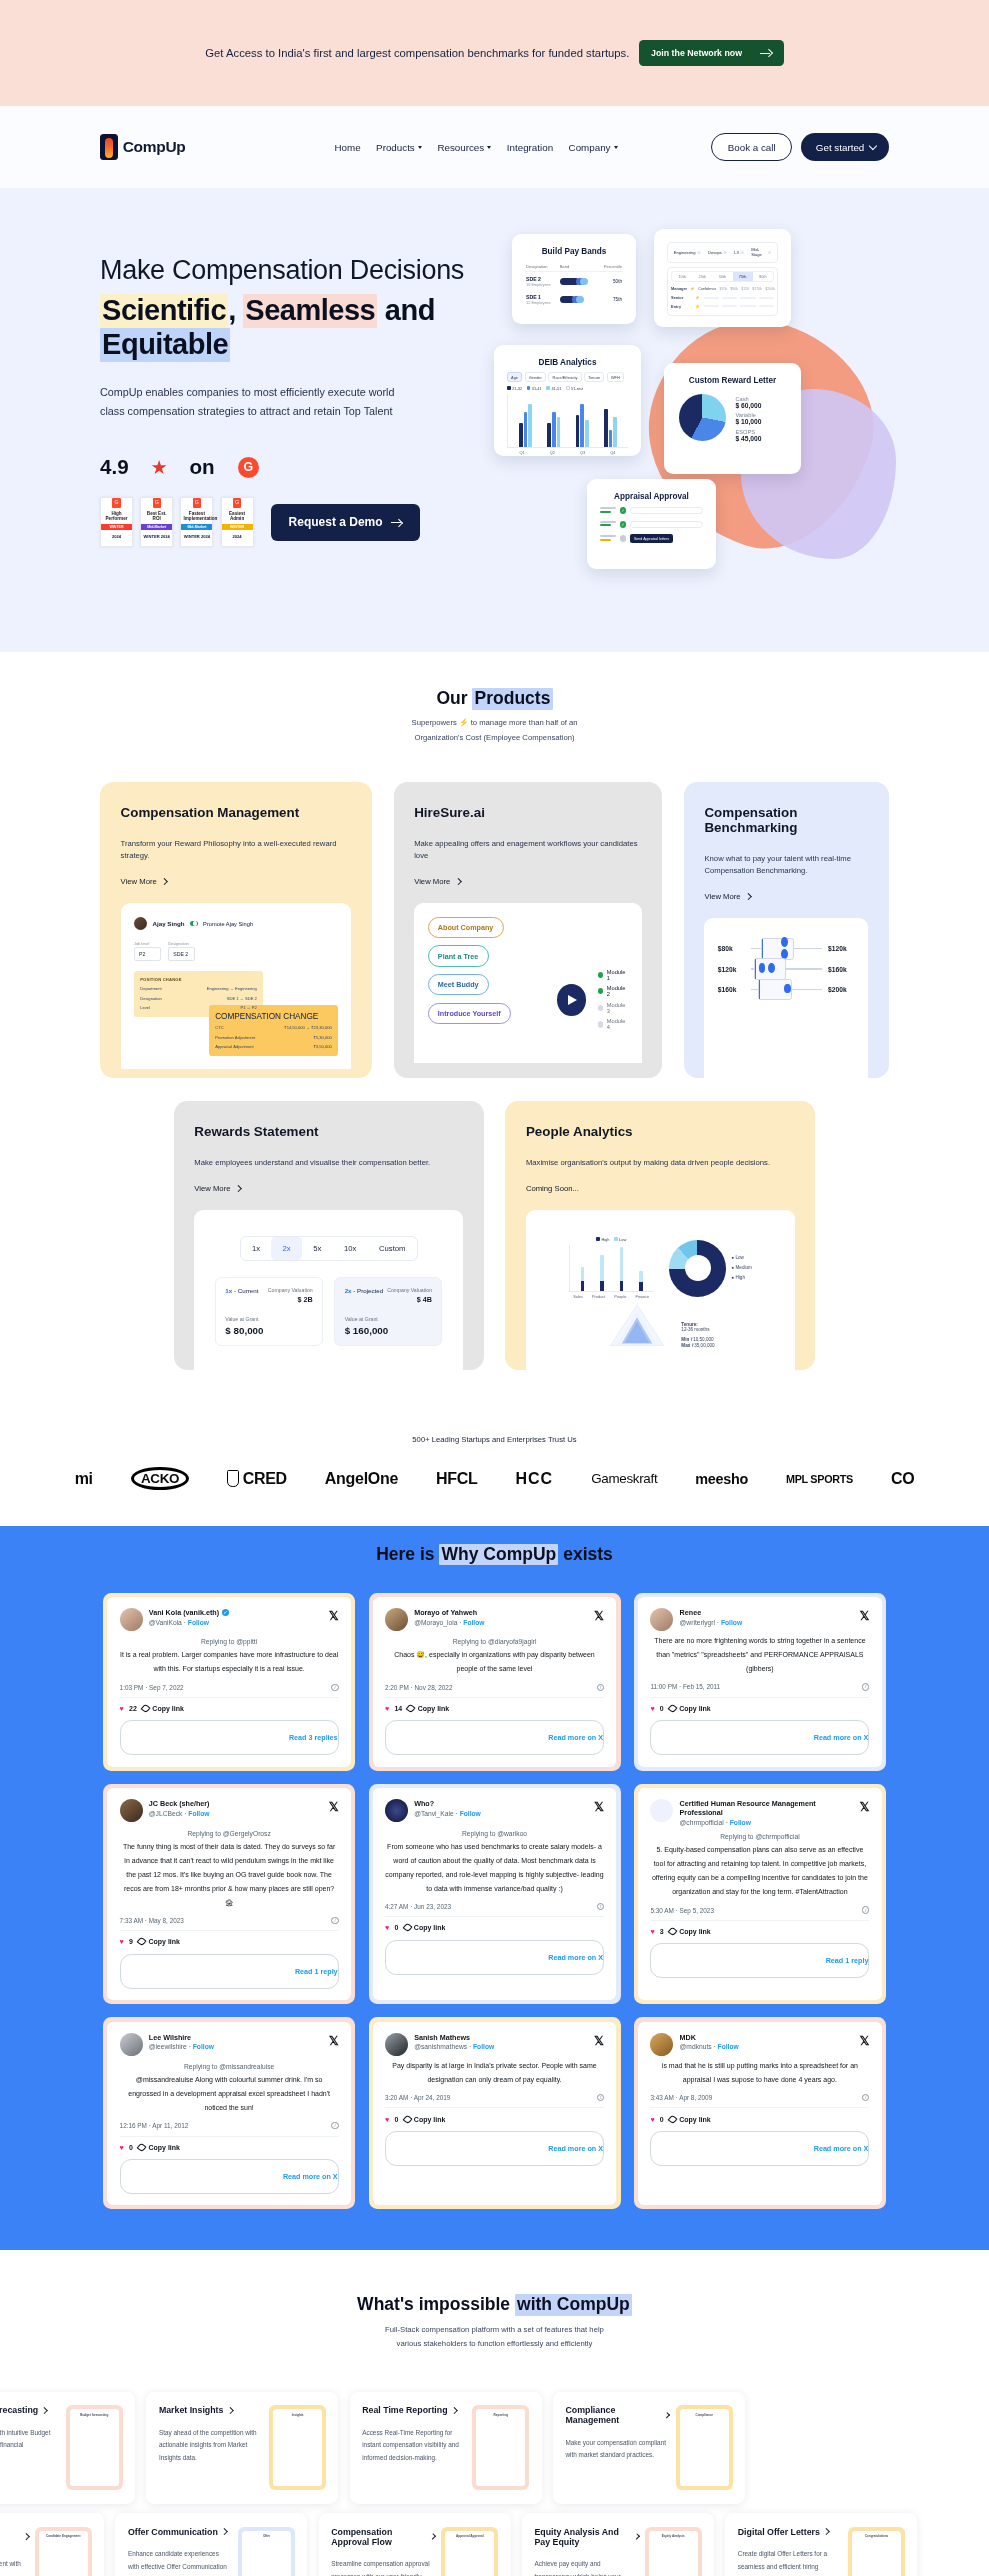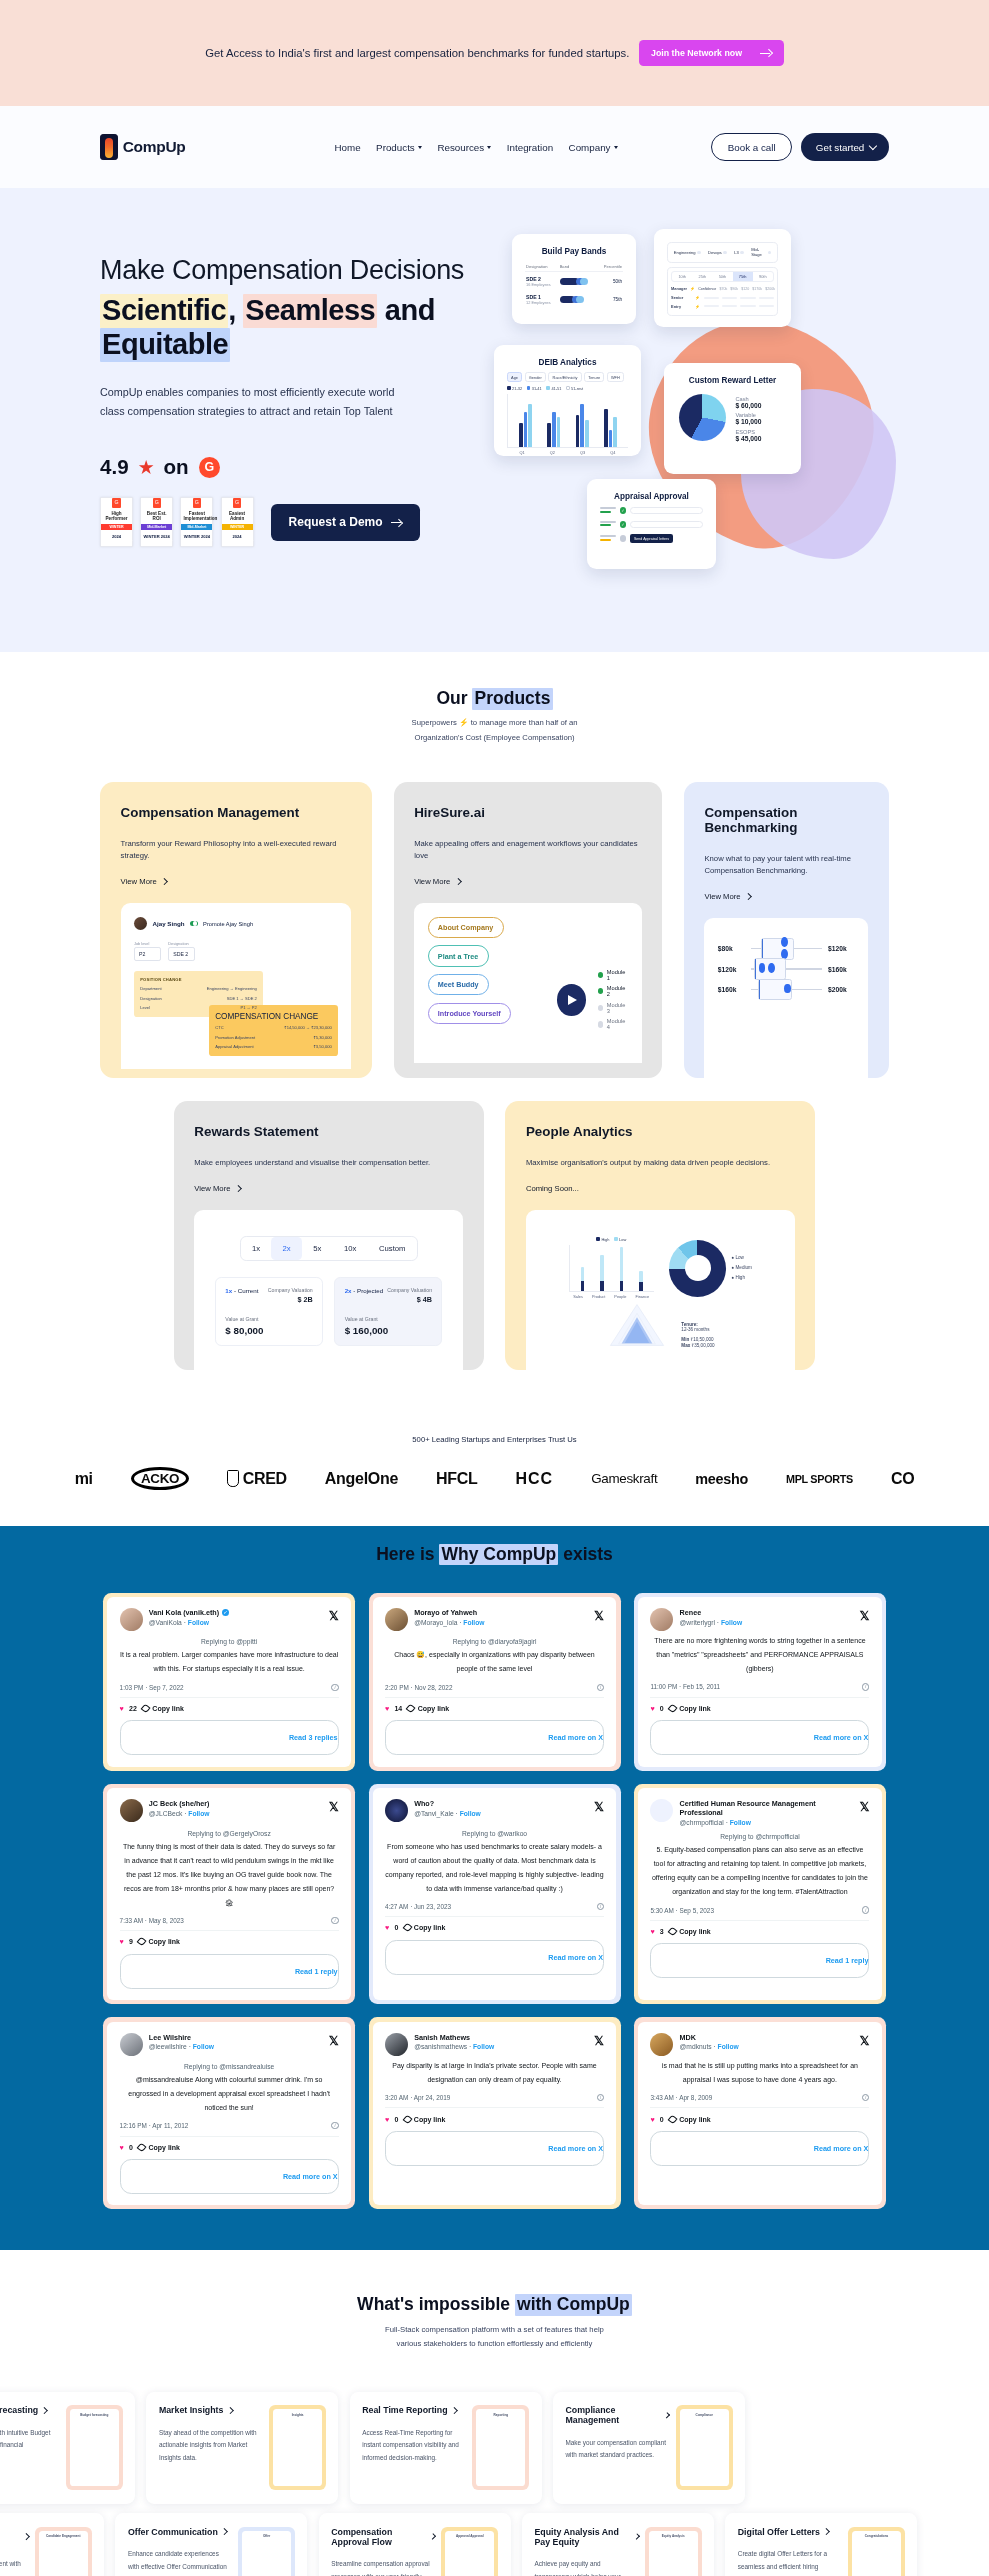--- a/index.html
+++ b/index.html
@@ -8,21 +8,21 @@
   body{
     font-family:"Liberation Sans", sans-serif;
     background:#ffffff;color:#0d1b3e;
     -webkit-font-smoothing:antialiased;
   }
   .page{width:989px;position:relative;overflow:hidden}
 
   
   .announce{background:#f9dfd6;height:106px;display:flex;align-items:center;justify-content:center;gap:9.3px}
   .announce-text{font-size:11.3px;color:#16213e;font-weight:400}
-  .announce-btn{background:#d946ef;color:#fff;border-radius:4.6px;padding:7.7px 12.4px;font-size:8.8px;font-weight:600;display:flex;align-items:center;gap:18px;cursor:pointer}
+  .announce-btn{background:#14532d;color:#fff;border-radius:4.6px;padding:7.7px 12.4px;font-size:8.8px;font-weight:600;display:flex;align-items:center;gap:18px;cursor:pointer}
   .arrow-r{display:inline-block;width:11.3px;height:6.2px;position:relative}
   .arrow-r:before{content:"";position:absolute;left:0;top:2.6px;width:10.3px;height:1px;background:currentColor}
   .arrow-r:after{content:"";position:absolute;right:0;top:0.5px;width:4.6px;height:4.6px;border-top:1px solid currentColor;border-right:1px solid currentColor;transform:rotate(45deg)}
 
   
   .nav{height:82px;background:#fbfcff;display:flex;align-items:center;padding:0 100px;position:relative;z-index:30}
   .brand{display:flex;align-items:center;gap:5.2px}
   .brand-mark{width:17.5px;height:26px;border-radius:3.1px;background:#0d1230;position:relative;overflow:hidden;border:1px solid #0d1230}
   .brand-mark i{position:absolute;left:3.6px;top:3.1px;width:8.2px;height:19.6px;border-radius:4.6px;background:linear-gradient(180deg,#e8442a 0%,#f06a2a 45%,#f9b233 100%)}
   .brand-name{font-size:15.5px;font-weight:700;letter-spacing:-0.3px;color:#111a33}
@@ -37,21 +37,21 @@
   
   .hero{background:#eef2fe;padding:41px 100px 88px;display:flex;position:relative;min-height:464px}
   .hero-l{width:412px;padding-top:26px}
   .h1{font-size:27px;font-weight:400;color:#101828;letter-spacing:-0.3px;line-height:1.15}
   .h1b{font-size:29px;font-weight:800;color:#0b1020;margin-top:8.2px;letter-spacing:-0.5px;line-height:1.15}
   .hl{padding:0 2.1px 2.1px;border-radius:1px}
   .hl-y{background:#fbf0c8}
   .hl-p{background:#fadbd4}
   .hl-b{background:#bfd4fb}
   .hero-sub{margin-top:21.6px;font-size:10.8px;line-height:1.85;color:#27324d;max-width:319px}
-  .rating{margin-top:33px;display:flex;align-items:center;gap:10px;font-size:20.6px;font-weight:700;color:#0b1020}
+  .rating{margin-top:33px;display:flex;align-items:center;gap:23px;font-size:20.6px;font-weight:700;color:#0b1020}
   .star{color:#e8392c;font-size:16.5px}
   .g2{width:21.6px;height:21.6px;border-radius:50%;background:#ff492c;color:#fff;font-weight:700;font-size:12.4px;display:flex;align-items:center;justify-content:center;line-height:1}
   .badges{margin-top:18px;display:flex;align-items:center;gap:7.2px}
   .g2badge{width:33px;background:#fff;border:0.5px solid #e6e8ef;position:relative;text-align:center;padding:7.2px 2.1px 0;filter:drop-shadow(0 0.5px 1px rgba(0,0,0,.08))}
   .g2badge .cap{width:8.2px;height:9.3px;background:#ff492c;color:#fff;font-size:5.2px;line-height:9.3px;border-radius:1px;margin:-7.2px auto 3.1px}
   .g2badge .t{font-size:4.6px;font-weight:700;color:#1a1a1a;line-height:1.15;min-height:11.3px}
   .g2badge .rib{font-size:3.6px;color:#fff;font-weight:700;padding:1px 0;margin:2.1px -2.1px}
   .g2badge .yr{font-size:4.1px;font-weight:700;padding:2.1px 0 1px}
   .g2badge:after{content:"";display:block;height:0;border-left:16.5px solid transparent;border-right:16.5px solid transparent;border-top:6.7px solid #fff;margin:0 -2.1px}
   .demo-btn{background:#132149;color:#fff;border-radius:6.2px;padding:11.3px 17.5px;font-size:12px;font-weight:600;display:flex;align-items:center;gap:8.2px;cursor:pointer;margin-left:10.3px}
@@ -177,21 +177,21 @@
 
   
   .logos{background:#fff;padding:29px 0 36px;text-align:center}
   .logos .cap{font-size:7.7px;color:#16213e;margin-bottom:23px}
   .logostrip{display:flex;align-items:center;gap:38px;justify-content:center;font-weight:800;font-size:16px;color:#0b0b0b;letter-spacing:-0.3px;white-space:nowrap}
   .logo-acko{border:3.1px solid #000;border-radius:50%/50%;padding:1px 7.2px;font-size:13.4px}
   .logo-cred{display:flex;align-items:center;gap:4.1px}
   .cred-shield{width:11.3px;height:16.5px;border:1.5px solid #000;border-radius:1.5px 1.5px 5.2px 5.2px}
 
   
-  .tw{background:#0369a1;padding:17.5px 100px 41px}
+  .tw{background:#3b82f6;padding:17.5px 100px 41px}
   .tgrid{display:flex;flex-wrap:wrap;gap:13.4px;justify-content:center;margin-top:28px}
   .tcard{width:252px;border-radius:8.2px;padding:4.1px}
   .tc-y{background:#fdecc3}.tc-p{background:#fbdfd6}.tc-b{background:#e3eafb}
   .tinner{background:#fff;border-radius:6.2px;padding:11.3px 12.4px;height:100%}
   .thead{display:flex;align-items:flex-start;gap:6.2px}
   .tav{width:23px;height:23px;border-radius:50%;flex:none;background:#b9c0cc}
   .tav.a2{background:linear-gradient(140deg,#caa87e,#6b4f33)}
   .tav.a3{background:linear-gradient(140deg,#e3c3b0,#a07b64)}
   .tav.a4{background:linear-gradient(140deg,#8a6a4a,#3a2a1c)}
   .tav.a5{background:radial-gradient(circle,#3b4a8f,#0d1230)}

